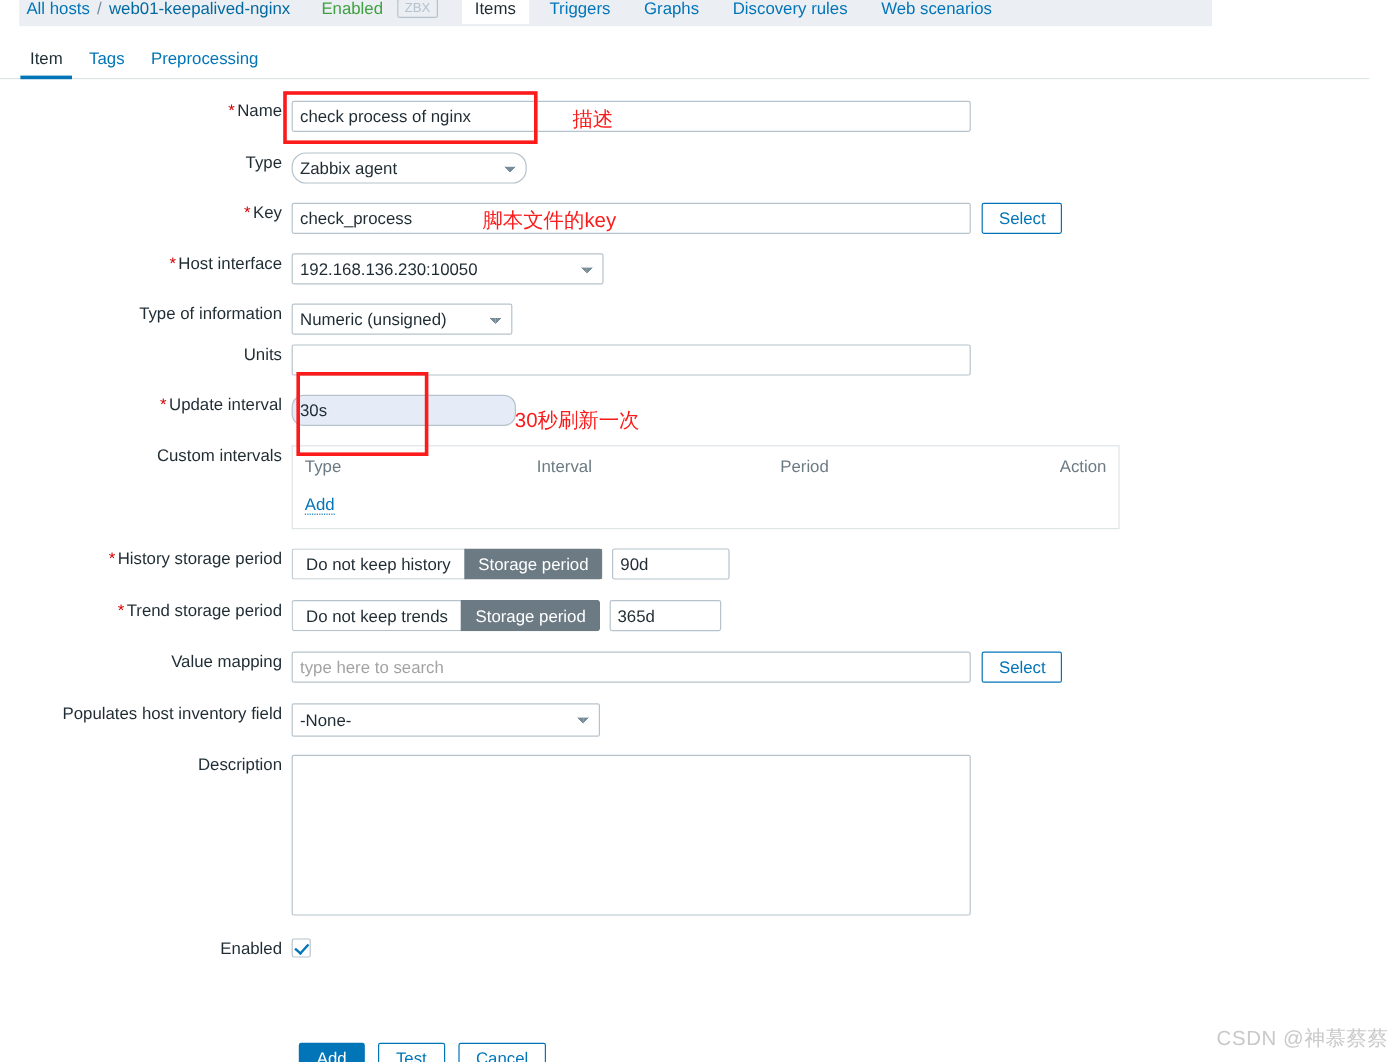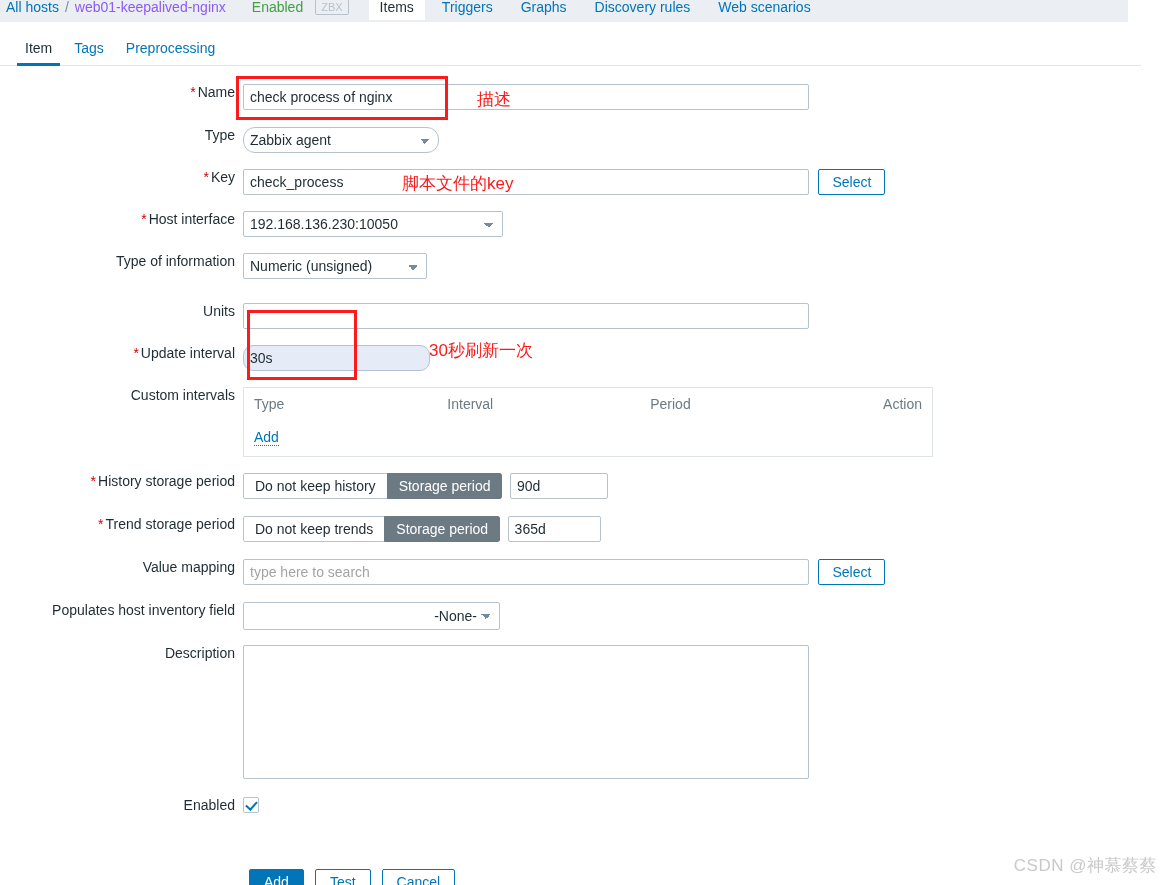--- a/index.html
+++ b/index.html
@@ -6,34 +6,34 @@
   html, body {
     margin: 0; padding: 0;
     width: 1167px; height: 885px;
     overflow: hidden;
     background: #ffffff;
     font-family: "Liberation Sans", sans-serif;
   }
 
   
   #topbar {
-    position: absolute; left: 0; top: 0; width: 1128px; height: 22px;
+    position: absolute; left: 16px; top: 0; width: 994px; height: 22px;
     background: #ebeef2;
     overflow: hidden;
   }
   #topbar .inner {
     position: absolute; left: 0; top: -8px;
     height: 30px; width: 1167px;
     display: flex; align-items: center;
     font-size: 14px;
     white-space: nowrap;
   }
   .crumb { color: #0275b8; margin-left: 6px; }
   .crumb-sep { color: #768d99; margin: 0 6px; }
-  .crumb-host { color: #8b5cf6; }
+  .crumb-host { color: #0369a1; }
   .status-enabled { color: #3fa141; margin-left: 26px; font-size: 14px; }
   .zbx-chip {
     margin-left: 12px;
     border: 1px solid #b6c3cc;
     color: #b6c3cc;
     font-size: 11px;
     padding: 1px 5px;
     border-radius: 2px;
     background: #ebeef2;
   }
@@ -273,21 +273,21 @@
 
   <div class="row" style="margin-top:16px;">
     <div class="lbl">Type of information</div>
     <div class="field selwrap">
       <select class="sel" style="width:184px;">
         <option>Numeric (unsigned)</option>
       </select>
     </div>
   </div>
 
-  <div class="row" style="margin-top:24px;">
+  <div class="row" style="margin-top:8px;">
     <div class="lbl">Units</div>
     <div class="field">
       <input class="txt" style="width: 566px;" value="">
     </div>
   </div>
 
   <div class="row" style="margin-top:16px;">
     <div class="lbl"><span class="req">*</span><span>Update interval</span></div>
     <div class="field">
       <input class="txt" style="width: 187px; background: rgb(229, 235, 247); border-radius: 10px;" value="30s">
@@ -337,21 +337,21 @@
     <div class="lbl">Value mapping</div>
     <div class="field">
       <input class="txt" style="width: 566px;" placeholder="type here to search">
       <button class="btn-select">Select</button>
     </div>
   </div>
 
   <div class="row" style="margin-top:17px;">
     <div class="lbl">Populates host inventory field</div>
     <div class="field selwrap">
-      <select class="sel" style="width:257px;height:28px;text-align:right;">
+      <select class="sel" style="width:257px;height:28px;">
         <option>-None-</option>
       </select>
     </div>
   </div>
 
   <div class="row" style="margin-top:15px;">
     <div class="lbl">Description</div>
     <div class="field">
       <textarea class="ta" style="width: 566px; height: 134px;"></textarea>
     </div>

